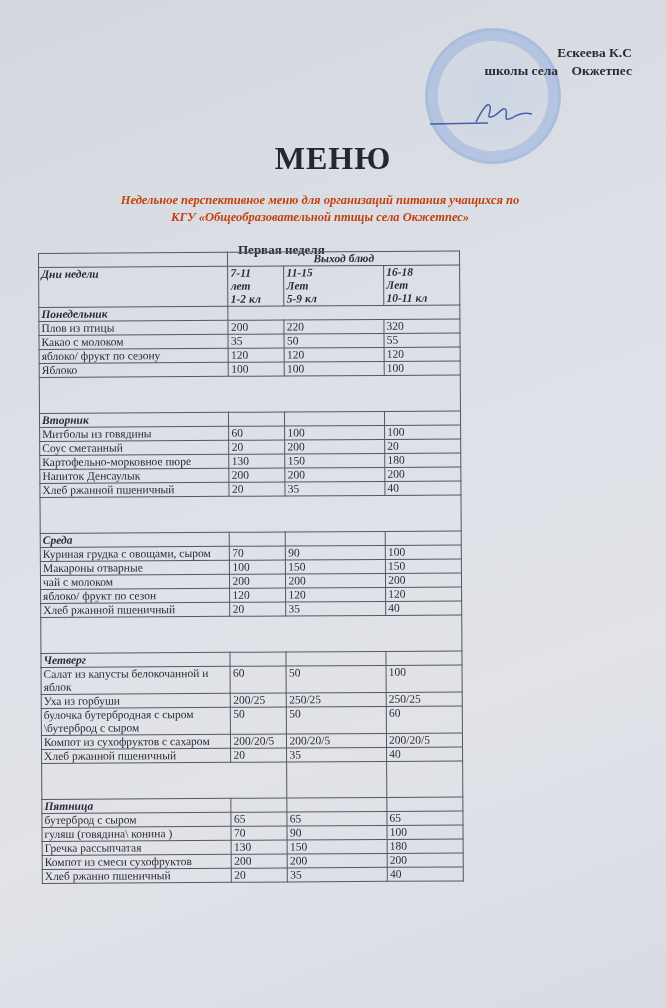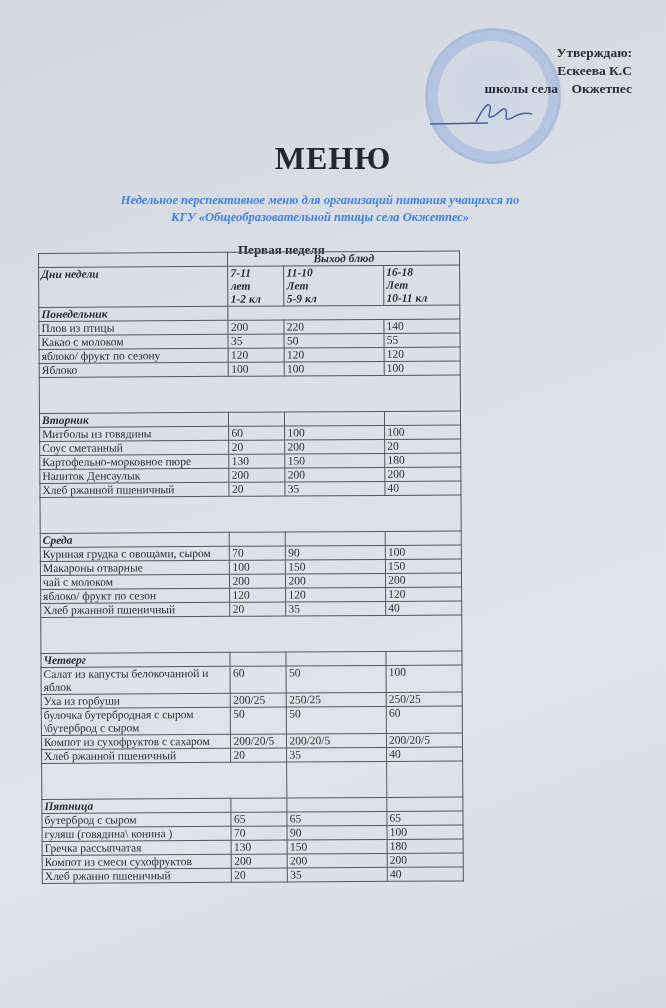--- a/index.html
+++ b/index.html
@@ -58,21 +58,21 @@
   .subtitle {
     position: absolute;
     left: 60px;
     width: 520px;
     top: 192px;
     text-align: center;
     font-size: 12.5px;
     font-style: italic;
     font-weight: bold;
     line-height: 17px;
-    color: #3b82f6;
+    color: #c2410c;
   }
   .week {
     position: absolute;
     left: 238px;
     top: 242px;
     font-size: 13px;
     font-weight: bold;
     color: #2b2b33;
   }
   table.menu {
@@ -102,21 +102,20 @@
   .day td { height: 13px; }
   .day .dayname { font-style: italic; font-weight: bold; }
   .num { padding-left: 3px; }
 </style>
 </head>
 <body>
 
 <div class="stamp"></div>
 
 <div class="approval">
-  <span class="line">Утверждаю:</span>
   <span class="line">Ескеева К.С</span>
   <span class="line">школы села    Окжетпес</span>
 </div>
 
 <svg class="signature" viewBox="0 0 120 30">
   <path d="M2 26 L60 25 M48 24 C55 10, 60 4, 62 8 C64 14, 56 22, 66 18 C72 14, 76 8, 78 12 C80 18, 74 24, 84 20 C90 16, 96 14, 104 16" stroke="#4a5fa8" stroke-width="1.5" fill="none"></path>
 </svg>
 
 <div class="title">МЕНЮ</div>
 
@@ -140,39 +139,39 @@
       <td colspan="3" class="hdr-italic center">Выход блюд</td>
     </tr>
     <tr>
       <td class="hdr-italic">Дни недели</td>
       <td class="hdr-italic">
         <div>7-11</div>
         <div>лет</div>
         <div>1-2 кл</div>
       </td>
       <td class="hdr-italic">
-        <div>11-10</div>
+        <div>11-15</div>
         <div>Лет</div>
         <div>5-9 кл</div>
       </td>
       <td class="hdr-italic">
         <div>16-18</div>
         <div>Лет</div>
         <div>10-11 кл</div>
       </td>
     </tr>
   <tr class="day">
         <td class="dayname">Понедельник</td>
         <td colspan="3"></td>
       </tr>
       <tr>
         <td>Плов из птицы</td>
         <td class="num">200</td>
         <td class="num">220</td>
-        <td class="num">140</td>
+        <td class="num">320</td>
       </tr>
       <tr>
         <td>Какао с молоком</td>
         <td class="num">35</td>
         <td class="num">50</td>
         <td class="num">55</td>
       </tr>
       <tr>
         <td>яблоко/ фрукт по сезону</td>
         <td class="num">120</td>

